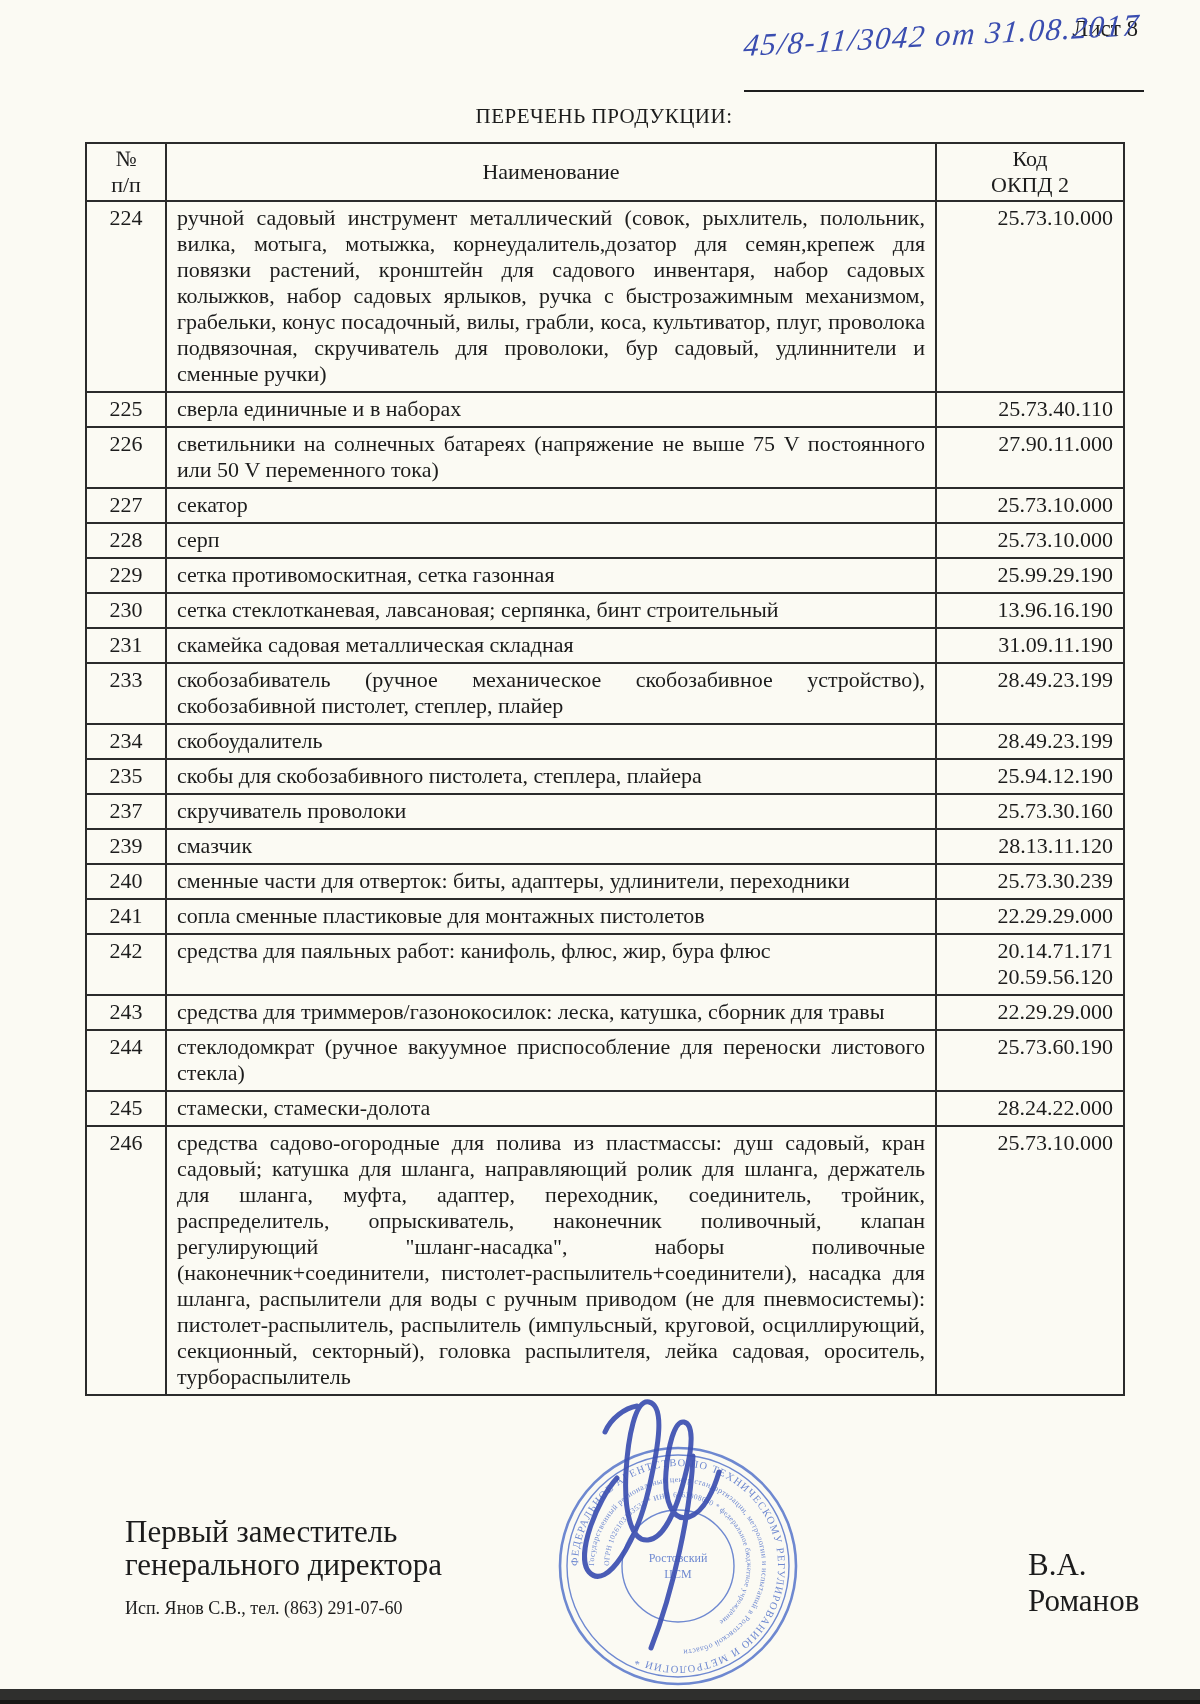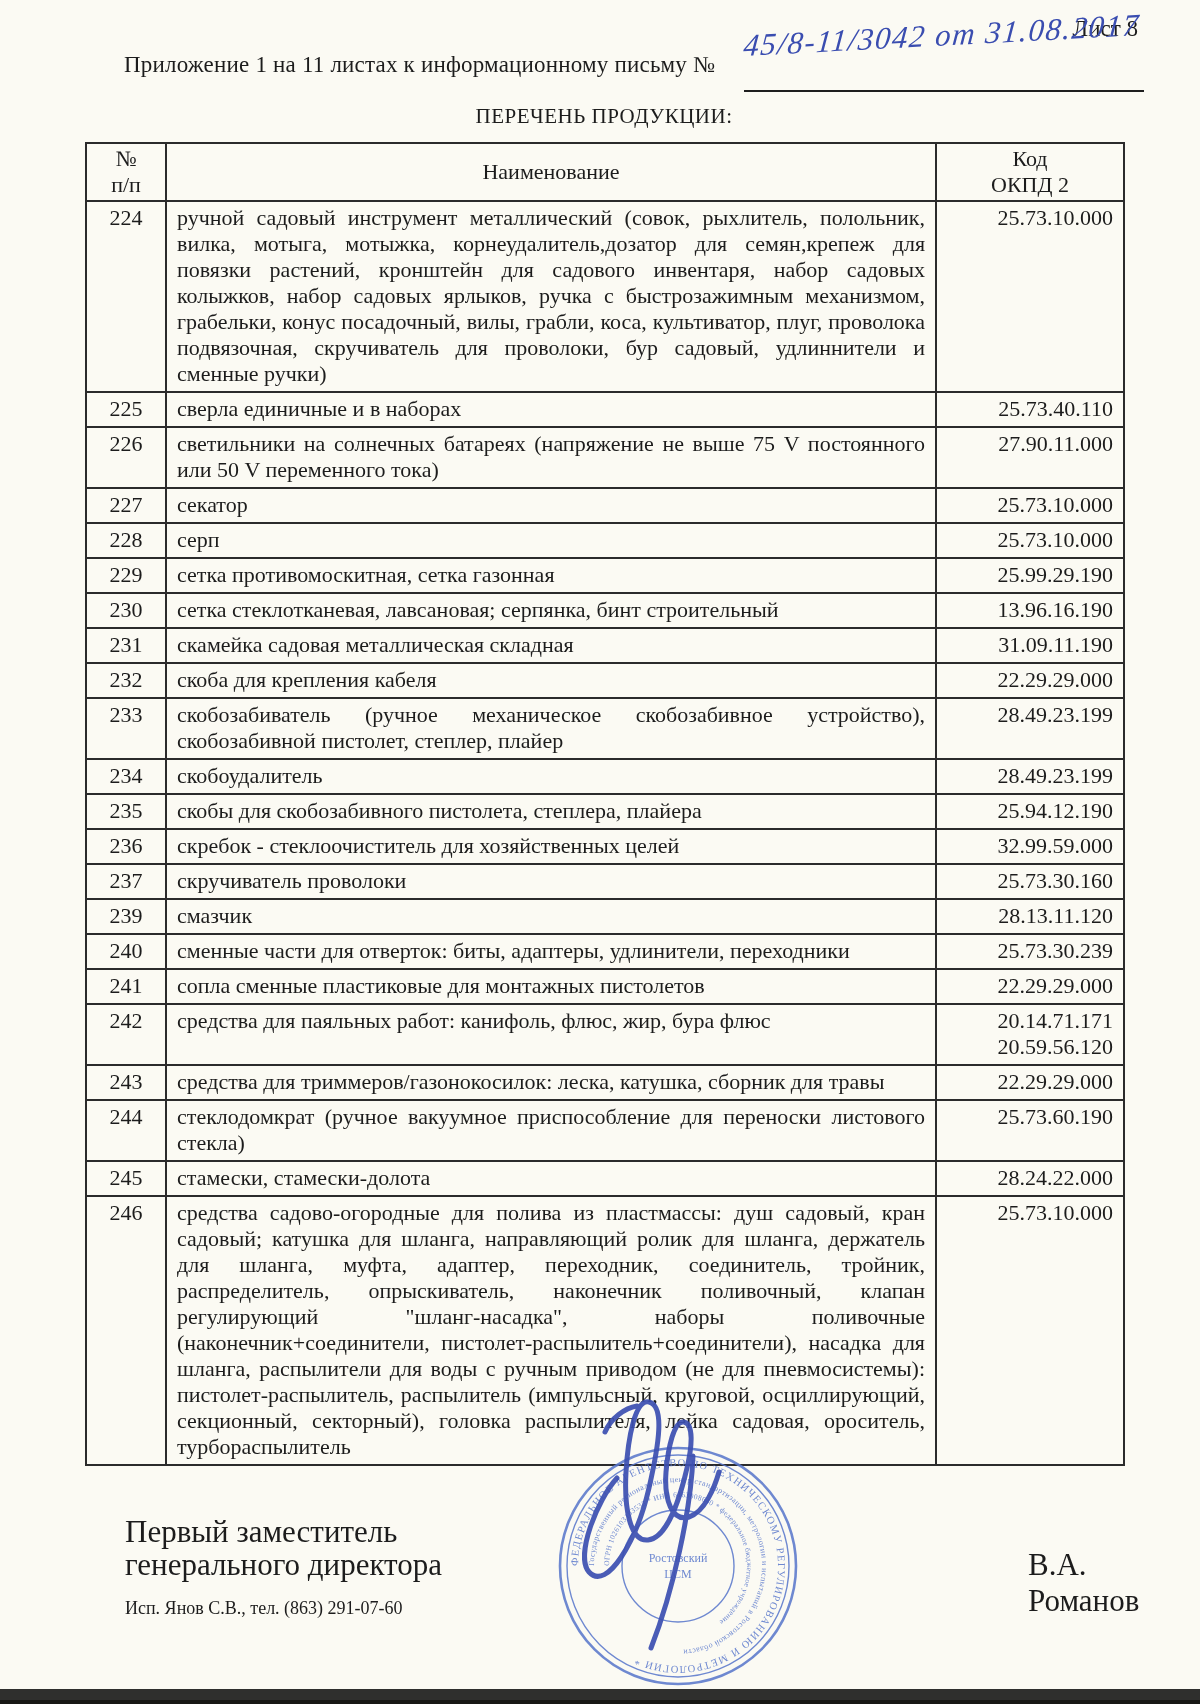--- a/index.html
+++ b/index.html
@@ -65,21 +65,20 @@
   .scan-strip{position:absolute;left:0;top:1689px;width:1200px;height:15px;background:#2f2f2d;}
   .scan-strip-edge{position:absolute;left:0;top:1700px;width:1200px;height:4px;background:#171715;}
 </style>
 </head>
 <body>
 
 <div class="page">
 
   <div class="sheet-label">Лист 8</div>
 
-  <div class="appendix-line">Приложение 1 на 11 листах к информационному письму №</div>
 
   <div class="handwritten">45/8-11/3042 от 31.08.2017</div>
   <div class="hand-underline"></div>
 
   <div class="doc-title">ПЕРЕЧЕНЬ ПРОДУКЦИИ:</div>
 
   <table class="products">
     <colgroup>
       <col style="width:80px">
         <col style="width:770px">
@@ -156,27 +155,20 @@
     </tr>
 
     <tr>
       <td class="c-num">231</td>
       <td class="c-name">скамейка садовая металлическая складная</td>
       <td class="c-code">
             <div>31.09.11.190</div>
           </td>
     </tr>
 
-    <tr>
-      <td class="c-num">232</td>
-      <td class="c-name">скоба для крепления кабеля</td>
-      <td class="c-code">
-            <div>22.29.29.000</div>
-          </td>
-    </tr>
 
     <tr>
       <td class="c-num">233</td>
       <td class="c-name">скобозабиватель (ручное механическое скобозабивное устройство), скобозабивной пистолет, степлер, плайер</td>
       <td class="c-code">
             <div>28.49.23.199</div>
           </td>
     </tr>
 
     <tr>
@@ -188,27 +180,20 @@
     </tr>
 
     <tr>
       <td class="c-num">235</td>
       <td class="c-name">скобы для скобозабивного пистолета, степлера, плайера</td>
       <td class="c-code">
             <div>25.94.12.190</div>
           </td>
     </tr>
 
-    <tr>
-      <td class="c-num">236</td>
-      <td class="c-name">скребок - стеклоочиститель для хозяйственных целей</td>
-      <td class="c-code">
-            <div>32.99.59.000</div>
-          </td>
-    </tr>
 
     <tr>
       <td class="c-num">237</td>
       <td class="c-name">скручиватель проволоки</td>
       <td class="c-code">
             <div>25.73.30.160</div>
           </td>
     </tr>
 
 

